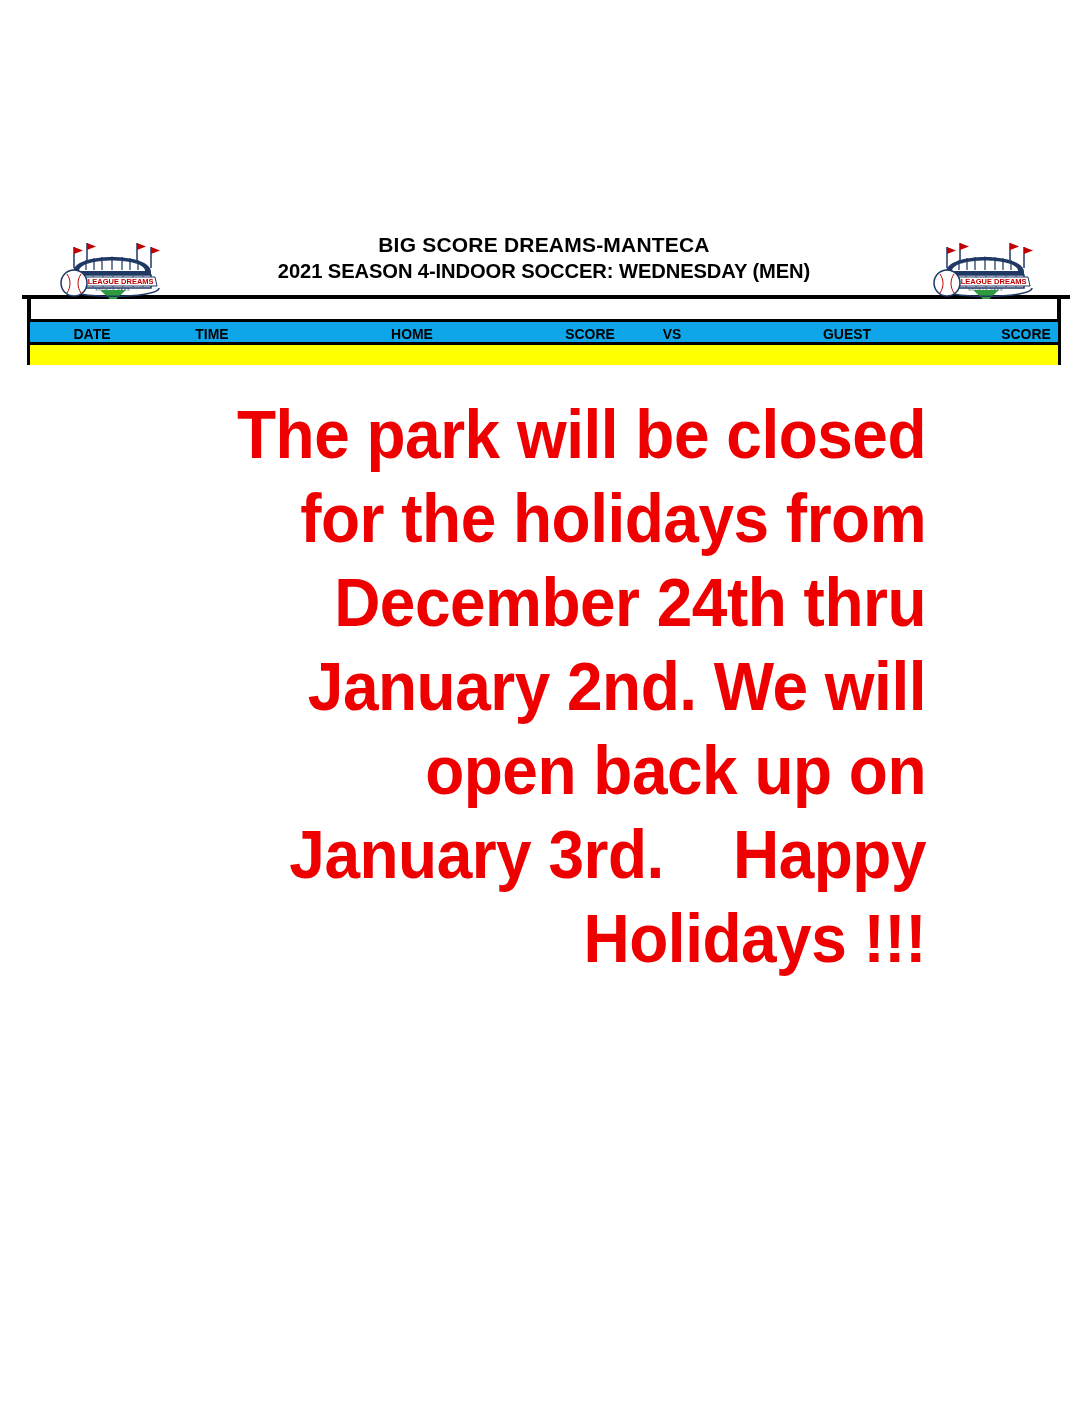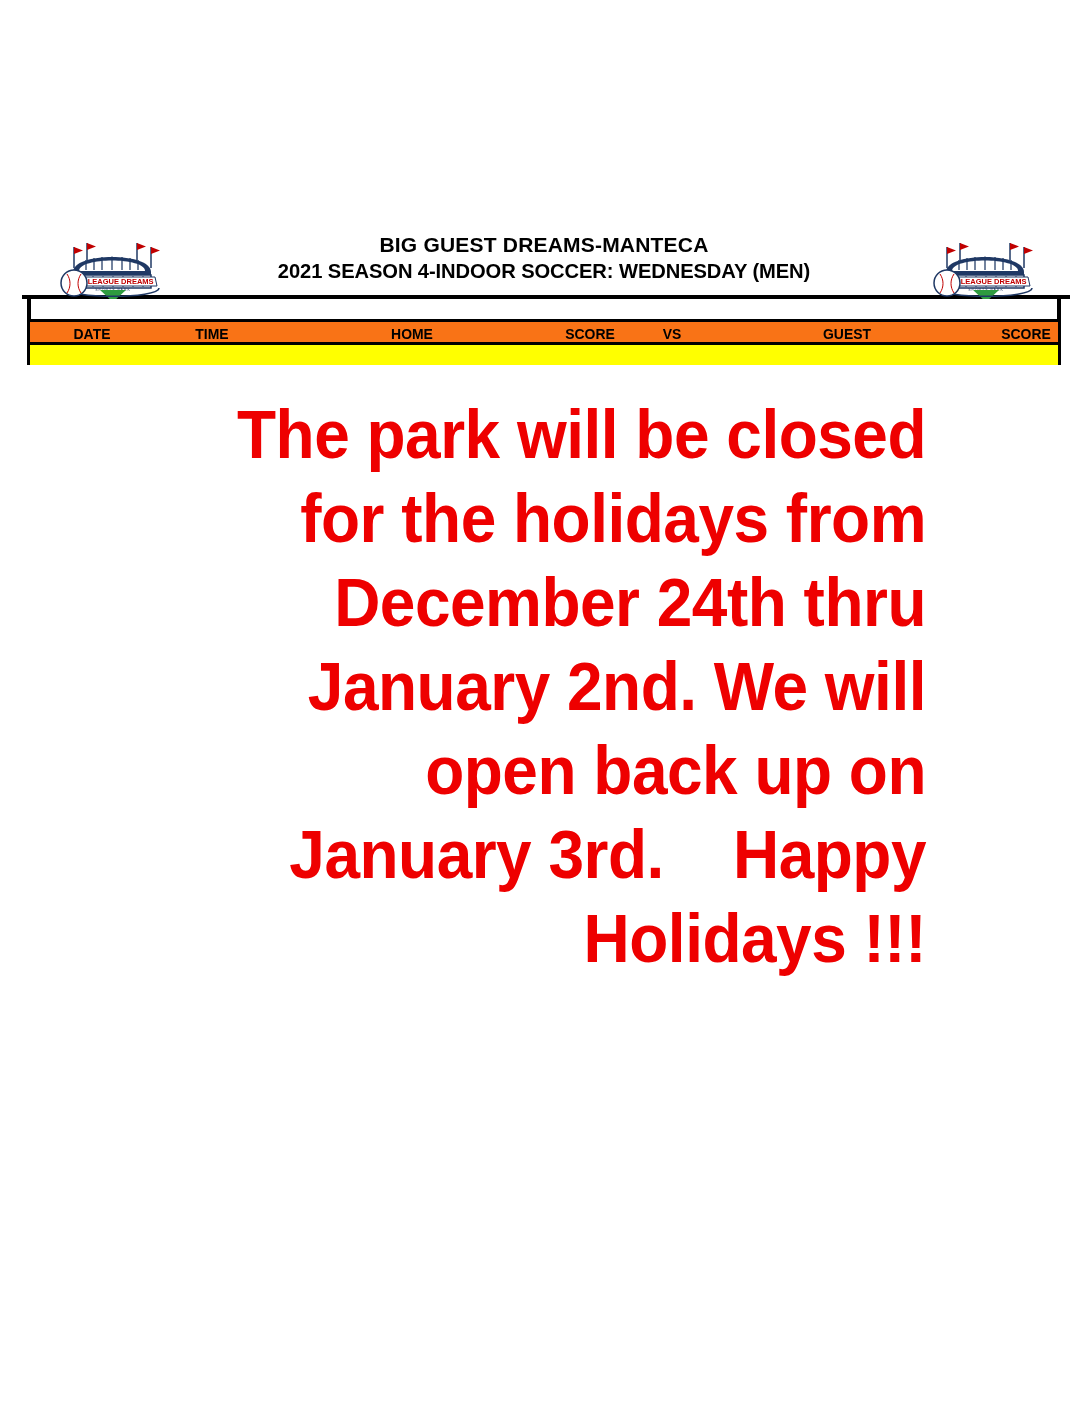--- a/index.html
+++ b/index.html
@@ -89,21 +89,21 @@
     background: #ffffff;
   }
   #column-header-row {
     position: absolute;
     left: 0;
     top: 20px;
     width: 1034px;
     height: 26px;
     box-sizing: border-box;
     border: 3px solid #000000;
-    background: #f97316;
+    background: #0ea5e9;
   }
   .col-head {
     position: absolute;
     top: 2px;
     font-size: 15px;
     font-weight: bold;
     color: #000000;
     text-align: center;
     line-height: 19px;
     white-space: nowrap;
@@ -139,21 +139,21 @@
     display: block;
     white-space: pre;
     transform: scaleX(0.94);
   }
 </style>
 </head>
 <body>
 
 <div id="header-block">
   <div id="title-group">
-    <div class="title-line-1">BIG GUEST DREAMS-MANTECA</div>
+    <div class="title-line-1">BIG SCORE DREAMS-MANTECA</div>
     <div class="title-line-2">2021 SEASON 4-INDOOR SOCCER: WEDNESDAY (MEN)</div>
   </div>
 </div>
 
 <div id="header-rule"></div>
 
 <div class="logo" id="logo-left">
   <svg viewBox="0 0 220 124" width="110" height="62" xmlns="http://www.w3.org/2000/svg">
 
     <g stroke="#1F3864" stroke-width="3" fill="none">

